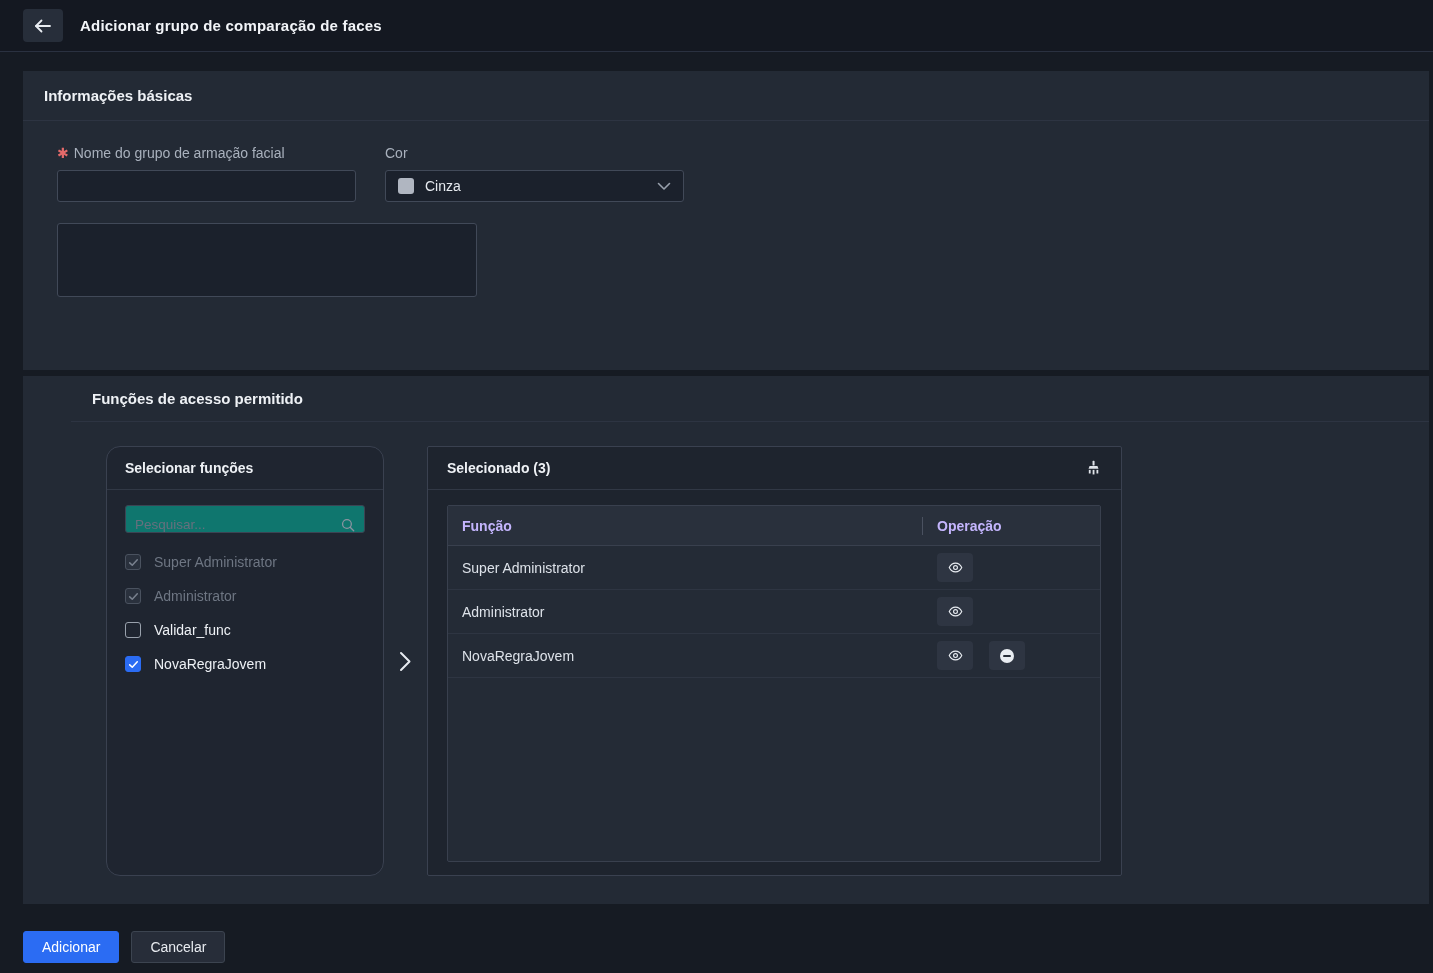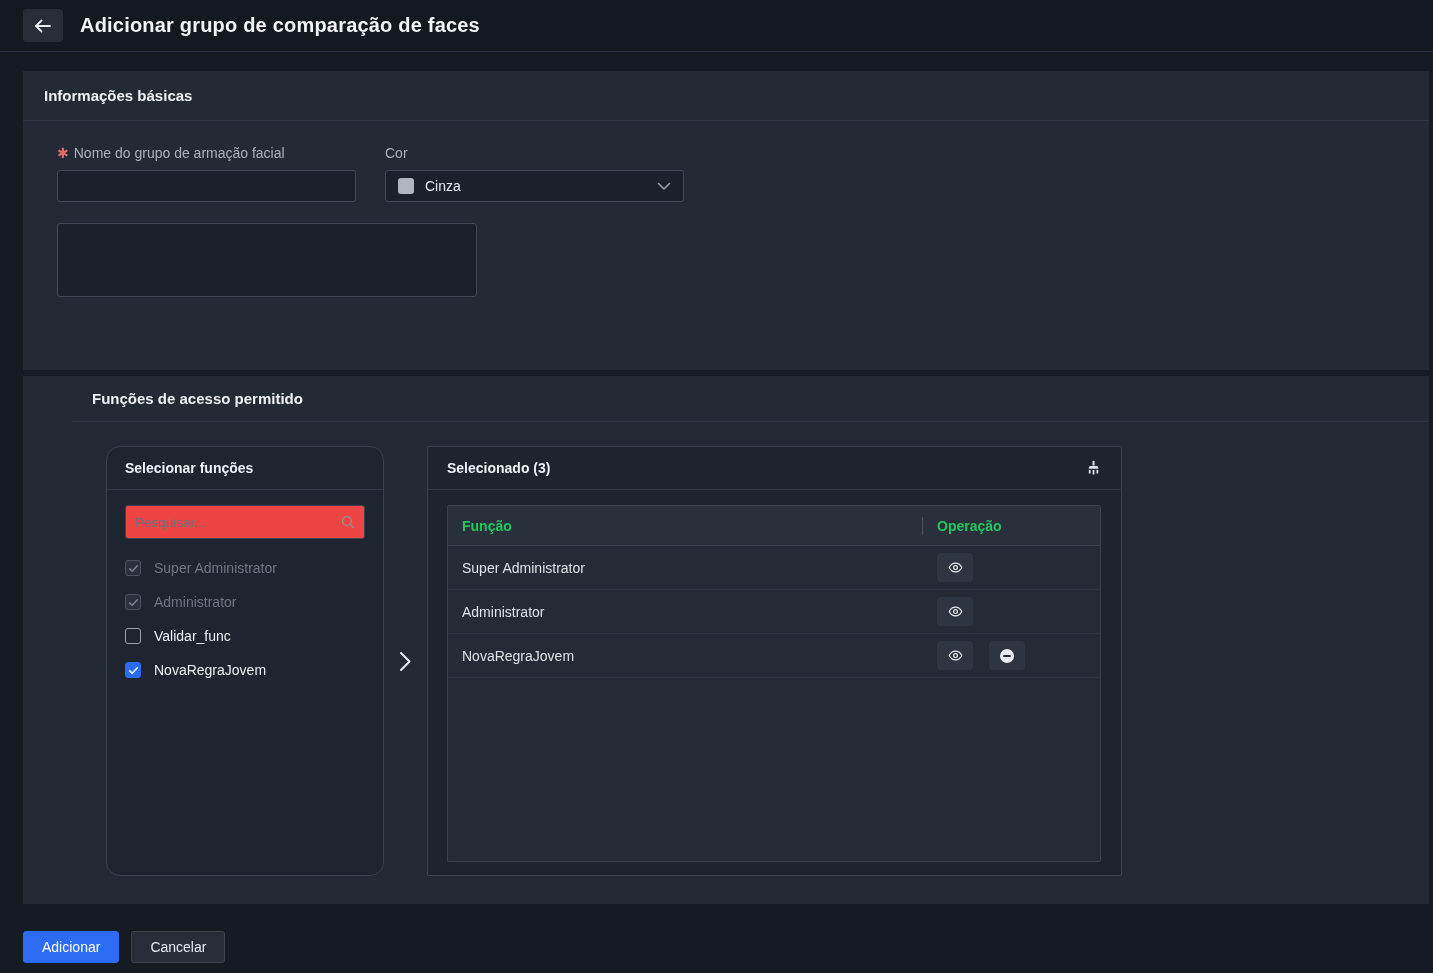--- a/index.html
+++ b/index.html
@@ -23,21 +23,21 @@
   .back-btn {
     width: 40px; height: 33px;
     background: #272e3a;
     border: none;
     border-radius: 4px;
     color: #e9edf2;
     display: flex; align-items: center; justify-content: center;
     cursor: pointer;
     margin-right: 17px;
   }
-  .page-title { font-size: 20px; font-weight: bold; color: #f2f4f8; letter-spacing: .2px; }
+  .page-title { font-size: 15px; font-weight: bold; color: #f2f4f8; letter-spacing: .2px; }
 
   
   .card {
     background: #232a35;
     margin: 0 4px 0 23px;
   }
   .card-1 { margin-top: 19px; height: 299px; }
   .card-2 { margin-top: 6px; height: 528px; padding-left: 48px; }
   .card-header {
     height: 50px;
@@ -109,25 +109,25 @@
     display: flex; align-items: center;
     padding: 0 18px;
     border-bottom: 1px solid #313845;
   }
   .panel-right .panel-header { padding: 0 19px; justify-content: space-between; }
   .panel-title { font-size: 14px; font-weight: bold; color: #eef1f5; }
   .clear-btn { background: none; border: none; color: #dfe3e9; cursor: pointer; display: flex; padding: 0; }
 
   .search-box {
     margin: 15px 18px 0 18px;
-    height: 34px;
+    height: 28px;
     border: 1px solid #3c4453;
     border-radius: 3px;
-    background: #ef4444;
-    display: flex; align-items: center;
+    background: #0f766e;
+    display: flex; align-items: flex-end;
     padding: 0 9px;
   }
   .search-box input {
     flex: 1;
     background: transparent; border: none; outline: none;
     color: #e8ebf0; font-size: 13.5px;
     font-family: "Liberation Sans", sans-serif;
     min-width: 0;
   }
   .search-box input::placeholder { color: #67707e; }
@@ -171,21 +171,21 @@
     display: flex; flex-direction: column;
     overflow: hidden;
   }
   .thead {
     height: 40px;
     background: #29303c;
     border-bottom: 1px solid #39404e;
     display: flex; align-items: center;
     flex: none;
   }
-  .th { font-size: 14px; font-weight: bold; color: #22c55e; }
+  .th { font-size: 14px; font-weight: bold; color: #c4b5fd; }
   .col-name { width: 474px; padding-left: 14px; }
   .col-div { width: 1px; height: 18px; background: #4a5160; }
   .col-ops { padding-left: 14px; }
   .trow {
     height: 44px;
     border-bottom: 1px solid #2e3542;
     display: flex; align-items: center;
     flex: none;
   }
   .trow-name { width: 474px; padding-left: 14px; font-size: 14px; color: #dde2e9; }

